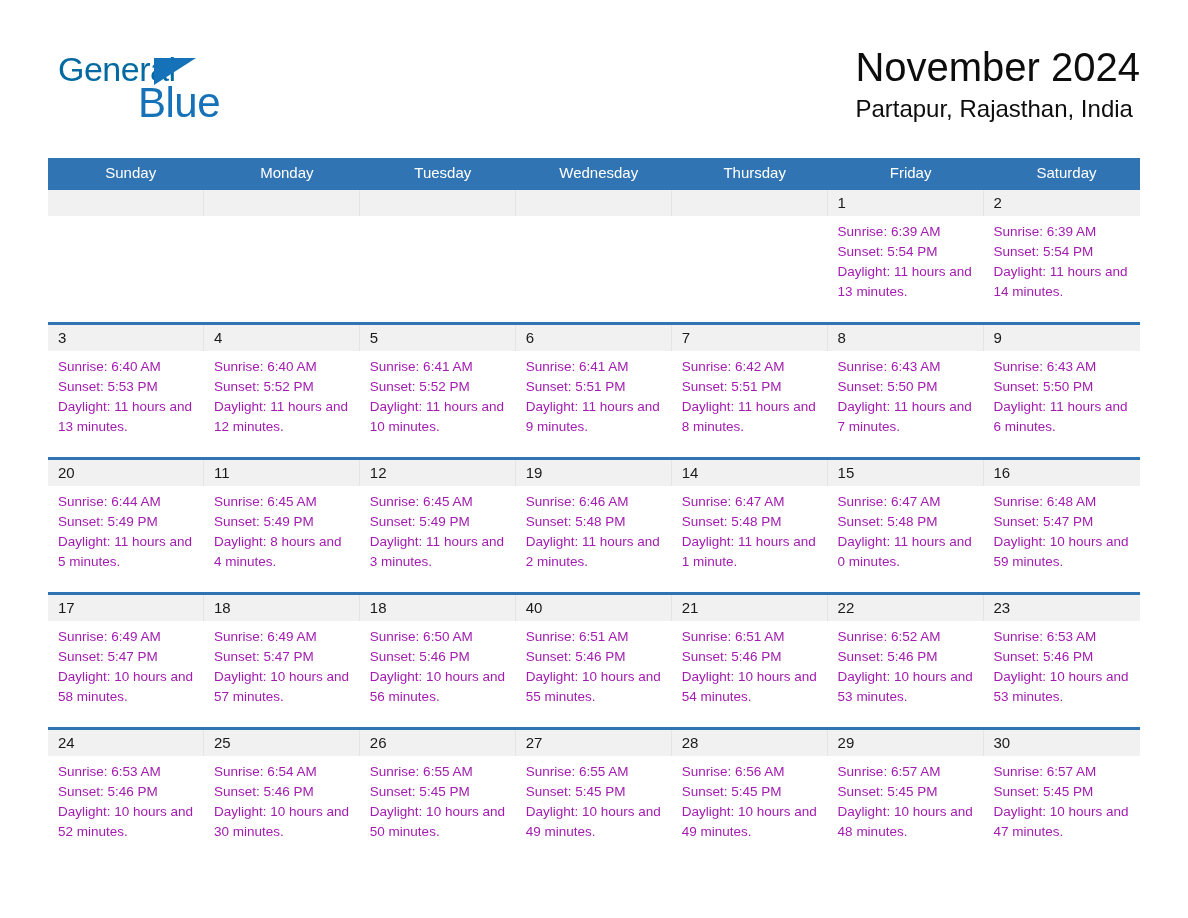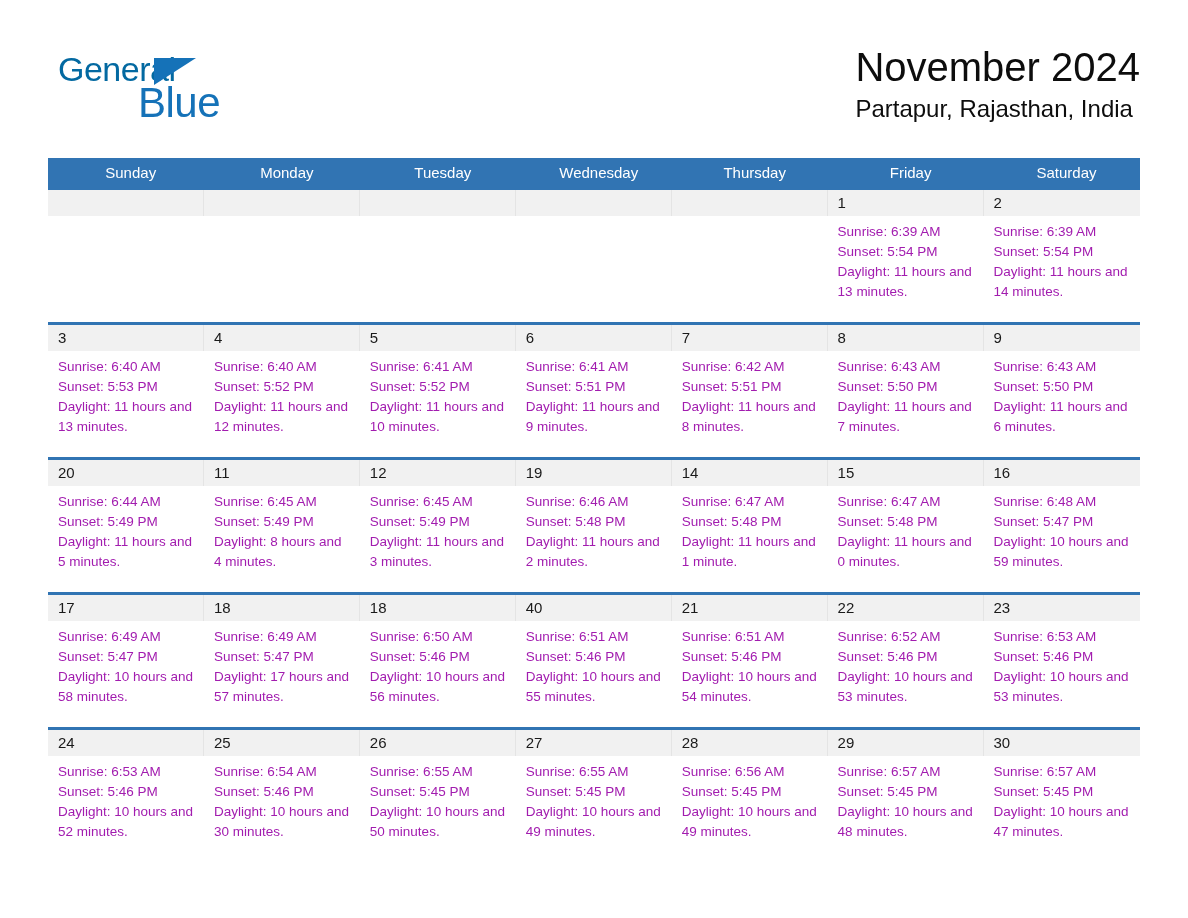--- a/index.html
+++ b/index.html
@@ -378,21 +378,21 @@
                   <div class="wrapline">Daylight: 10 hours and 58 minutes.</div>
                 </div>
               </div>
             </td>
             <td>
               <div class="cell">
                 <div class="daynum">18</div>
                 <div class="info">
                   <div>Sunrise: 6:49 AM</div>
                   <div>Sunset: 5:47 PM</div>
-                  <div class="wrapline">Daylight: 17 hours and 57 minutes.</div>
+                  <div class="wrapline">Daylight: 10 hours and 57 minutes.</div>
                 </div>
               </div>
             </td>
             <td>
               <div class="cell">
                 <div class="daynum">18</div>
                 <div class="info">
                   <div>Sunrise: 6:50 AM</div>
                   <div>Sunset: 5:46 PM</div>
                   <div class="wrapline">Daylight: 10 hours and 56 minutes.</div>

